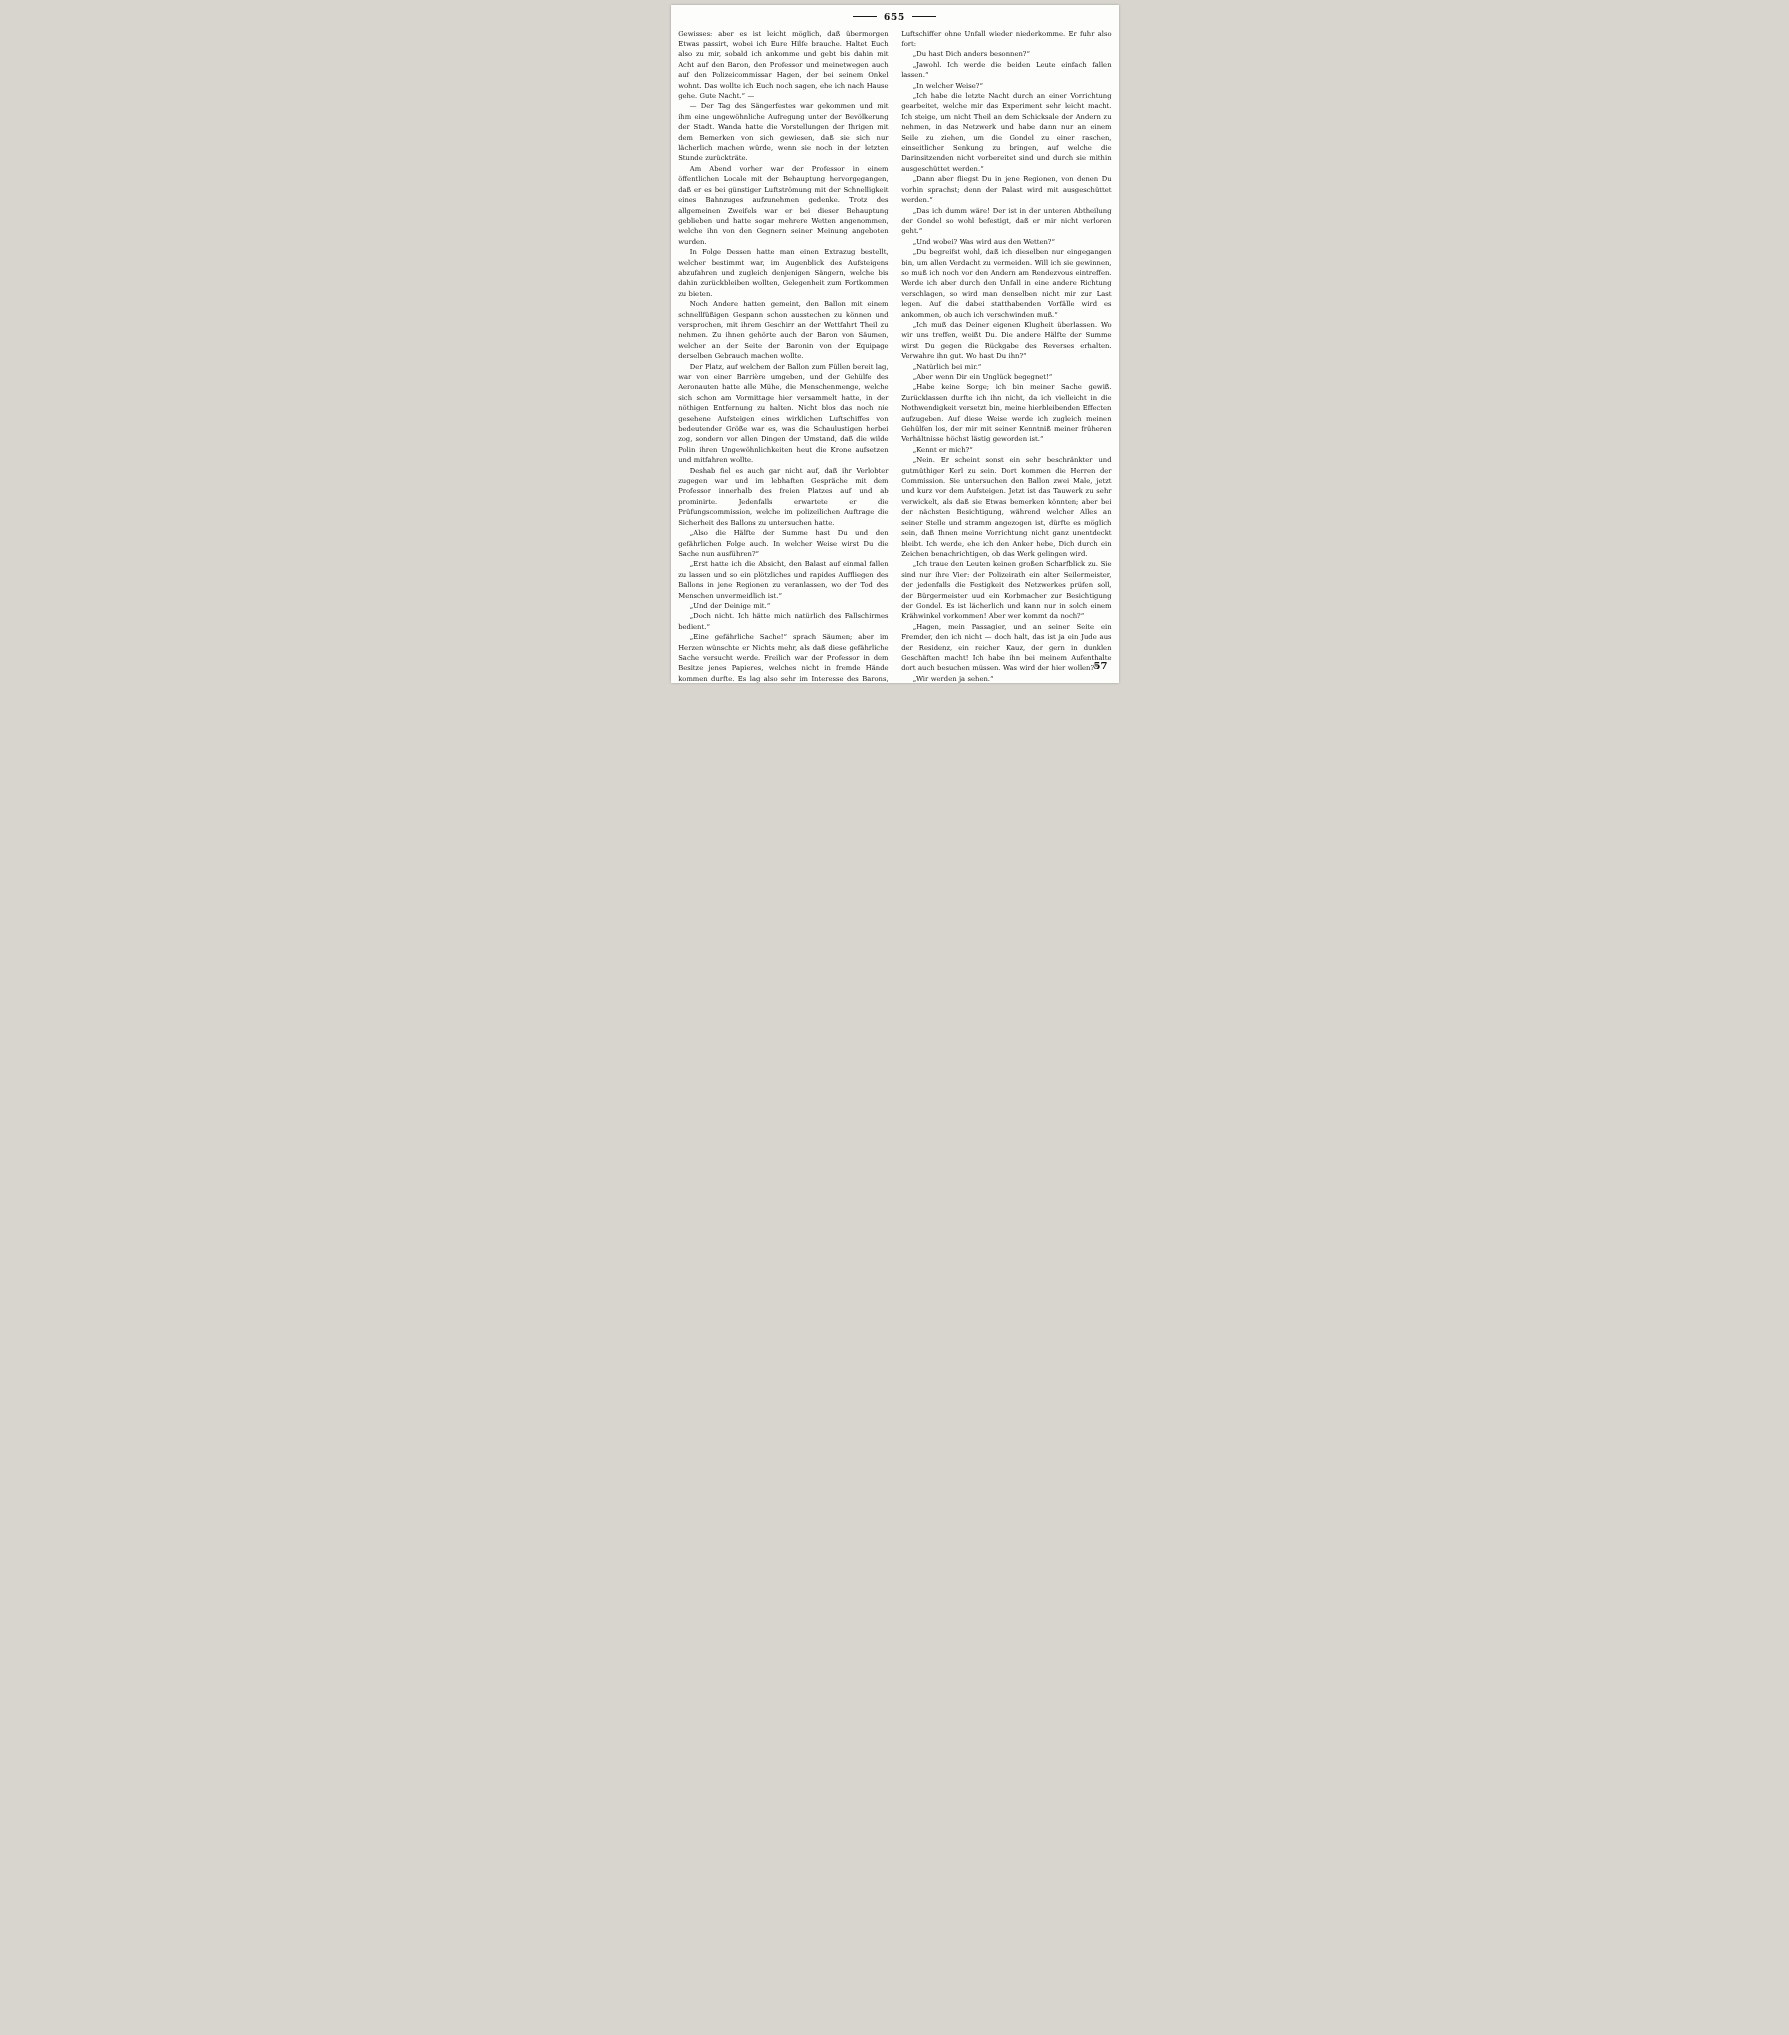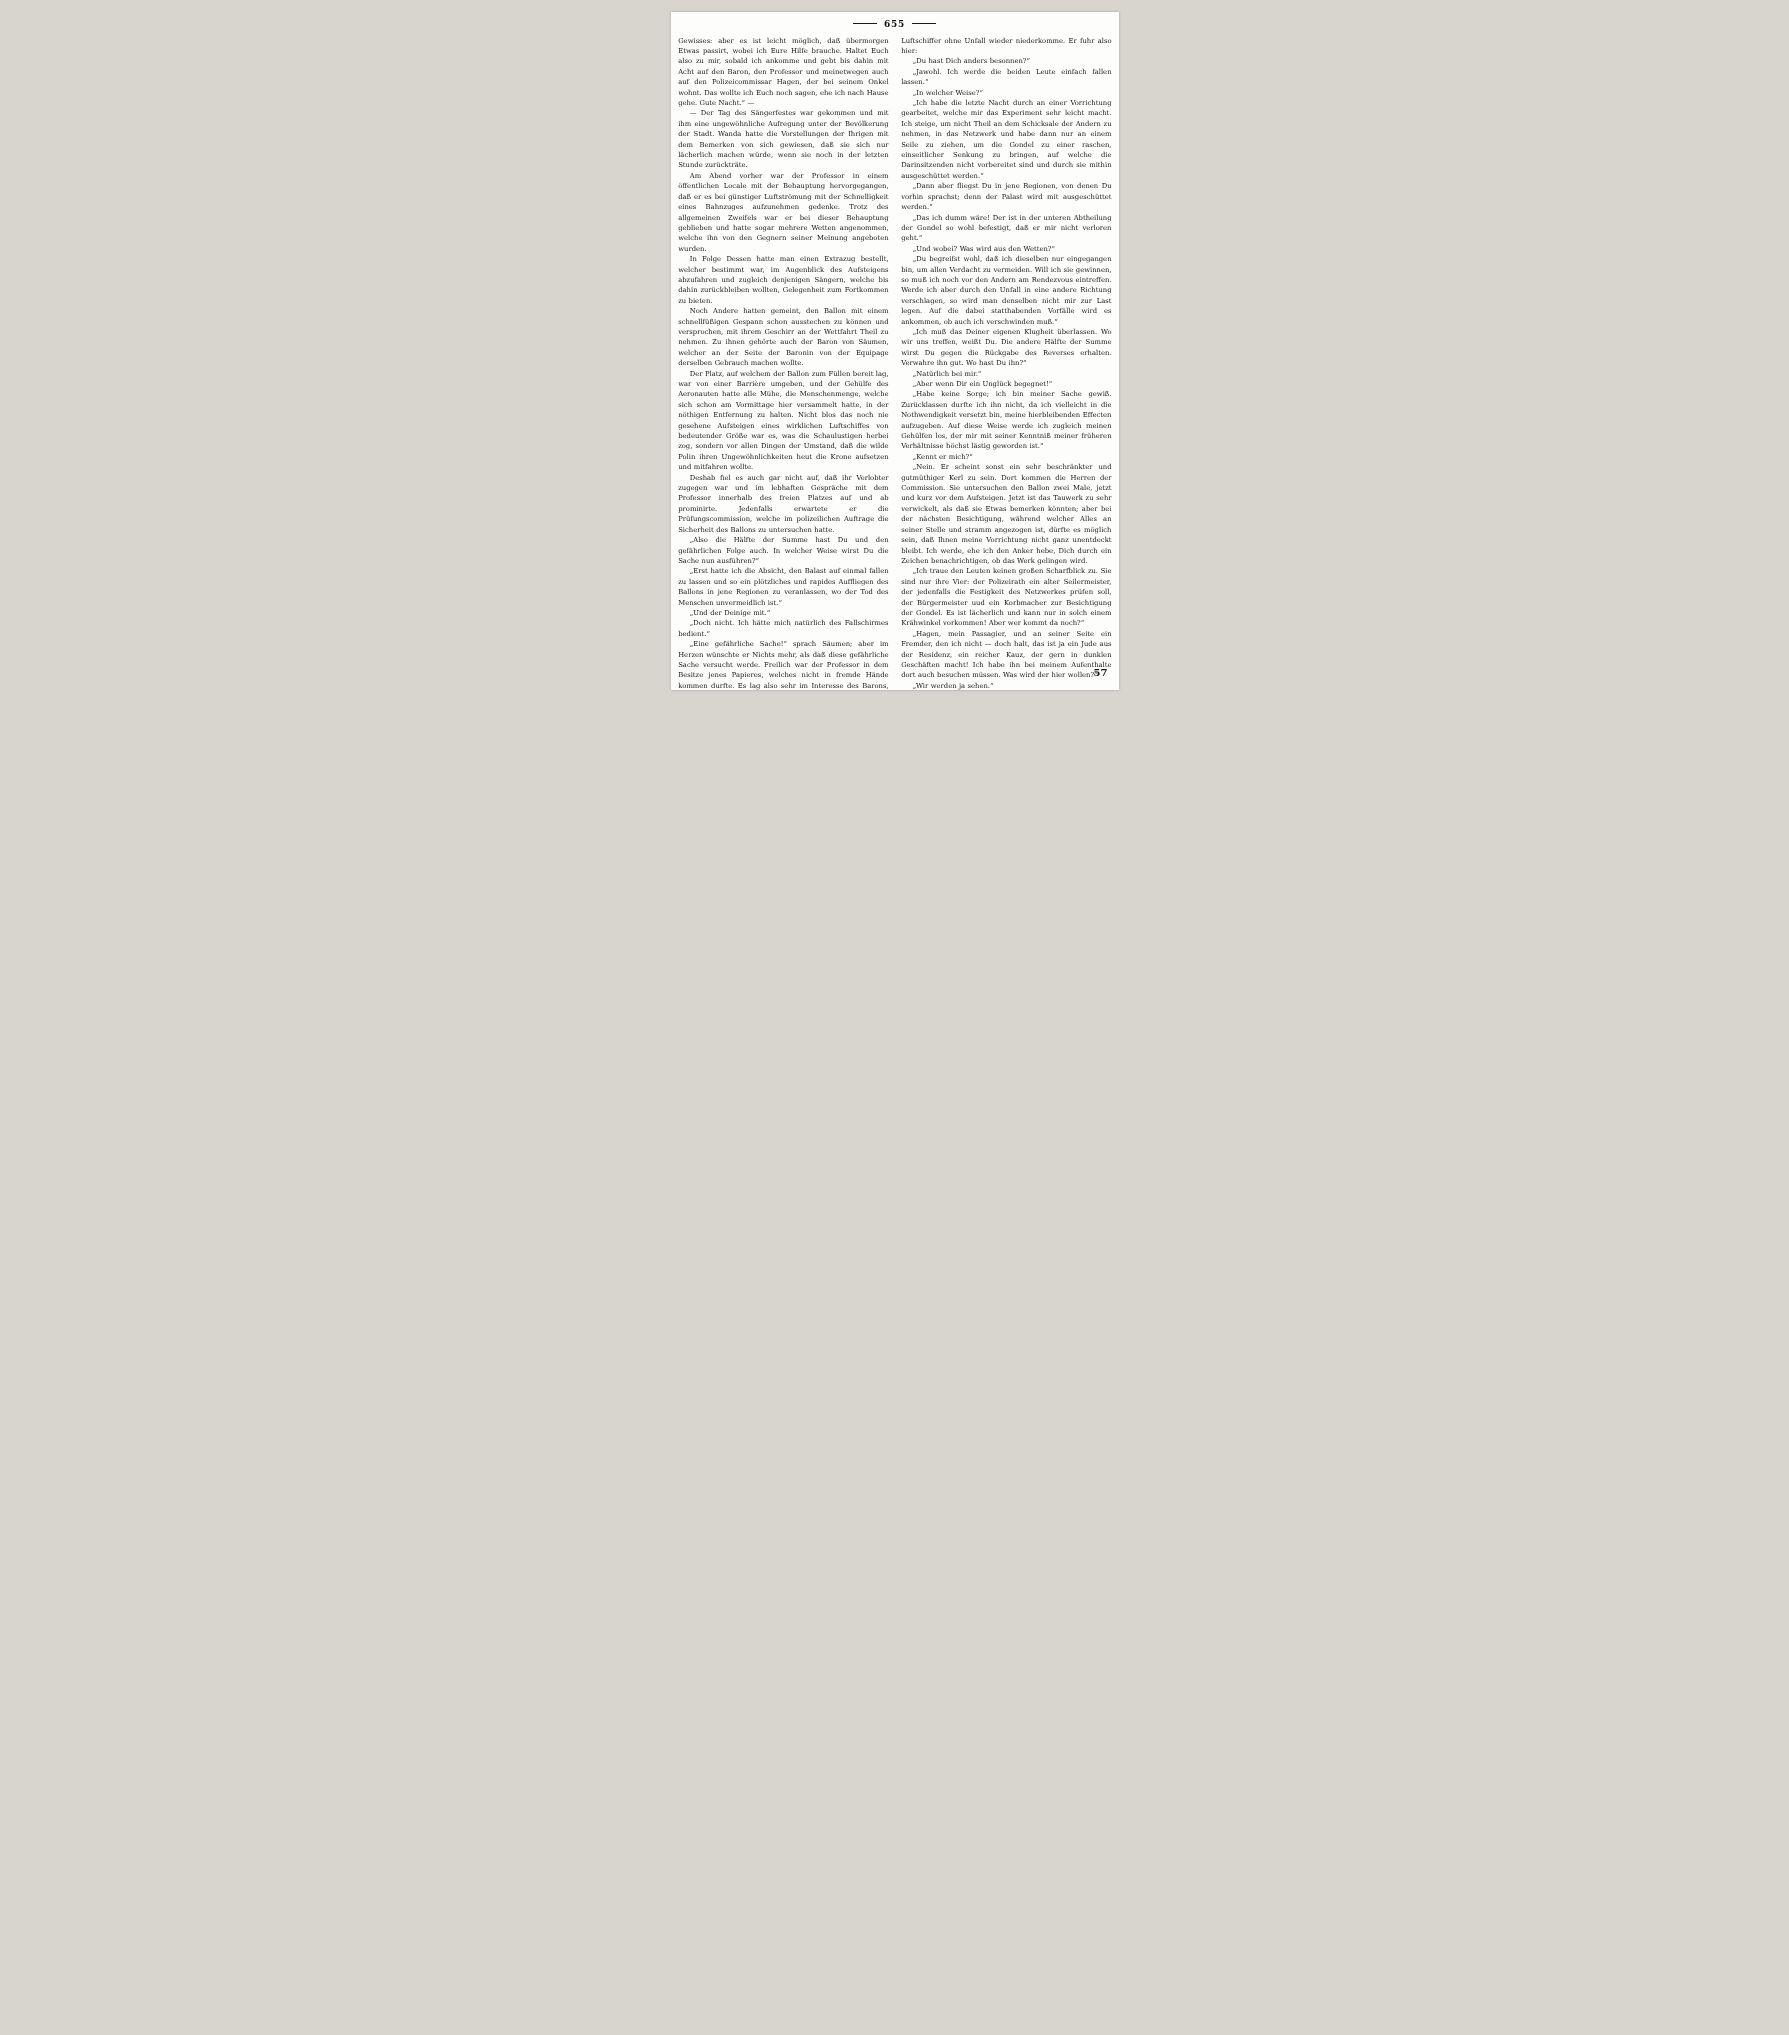--- a/index.html
+++ b/index.html
@@ -4,21 +4,21 @@
 <style>
   html, body {
     margin: 0;
     padding: 0;
     background: #d8d5cf;
   }
   .page {
     position: relative;
     width: 448px;
     height: 678px;
-    margin: 12px auto;
+    margin: 5px auto;
     background: #fdfdfb;
     color: #161514;
     font-family: "DejaVu Serif", "Liberation Serif", serif;
     box-shadow: 0 0 2.4px rgba(0,0,0,.25);
     overflow: hidden;
   }
   .pagehead {
     position: absolute;
     top: 6.5px; left: 0; right: 0;
     display: flex;
@@ -94,21 +94,21 @@
         <p class="para">Der Platz, auf welchem der Ballon zum Füllen bereit lag, war von einer Barrière umgeben, und der Gehülfe des Aeronauten hatte alle Mühe, die Menschenmenge, welche sich schon am Vormittage hier versammelt hatte, in der nöthigen Entfernung zu halten. Nicht blos das noch nie gesehene Aufsteigen eines wirklichen Luftschiffes von bedeutender Größe war es, was die Schaulustigen herbei zog, sondern vor allen Dingen der Umstand, daß die wilde Polin ihren Ungewöhnlichkeiten heut die Krone aufsetzen und mitfahren wollte.</p>
         <p class="para">Deshab fiel es auch gar nicht auf, daß ihr Verlobter zugegen war und im lebhaften Gespräche mit dem Professor innerhalb des freien Platzes auf und ab prominirte. Jedenfalls erwartete er die Prüfungscommission, welche im polizeilichen Auftrage die Sicherheit des Ballons zu untersuchen hatte.</p>
         <p class="para">„Also die Hälfte der Summe hast Du und den gefährlichen Folge auch. In welcher Weise wirst Du die Sache nun ausführen?“</p>
         <p class="para">„Erst hatte ich die Absicht, den Balast auf einmal fallen zu lassen und so ein plötzliches und rapides Auffliegen des Ballons in jene Regionen zu veranlassen, wo der Tod des Menschen unvermeidlich ist.“</p>
         <p class="para">„Und der Deinige mit.“</p>
         <p class="para">„Doch nicht. Ich hätte mich natürlich des Fallschirmes bedient.“</p>
         <p class="para">„Eine gefährliche Sache!“ sprach Säumen; aber im Herzen wünschte er Nichts mehr, als daß diese gefährliche Sache versucht werde. Freilich war der Professor in dem Besitze jenes Papieres, welches nicht in fremde Hände kommen durfte. Es lag also sehr im Interesse des Barons, daß der</p>
       </section>
     <div class="colrule"></div>
     <section class="col" id="col-right">
-        <p class="para cont">Luftschiffer ohne Unfall wieder niederkomme. Er fuhr also hier:</p>
+        <p class="para cont">Luftschiffer ohne Unfall wieder niederkomme. Er fuhr also fort:</p>
         <p class="para">„Du hast Dich anders besonnen?“</p>
         <p class="para">„Jawohl. Ich werde die beiden Leute einfach fallen lassen.“</p>
         <p class="para">„In welcher Weise?“</p>
         <p class="para">„Ich habe die letzte Nacht durch an einer Vorrichtung gearbeitet, welche mir das Experiment sehr leicht macht. Ich steige, um nicht Theil an dem Schicksale der Andern zu nehmen, in das Netzwerk und habe dann nur an einem Seile zu ziehen, um die Gondel zu einer raschen, einseitlicher Senkung zu bringen, auf welche die Darinsitzenden nicht vorbereitet sind und durch sie mithin ausgeschüttet werden.“</p>
         <p class="para">„Dann aber fliegst Du in jene Regionen, von denen Du vorhin sprachst; denn der Palast wird mit ausgeschüttet werden.“</p>
         <p class="para">„Das ich dumm wäre! Der ist in der unteren Abtheilung der Gondel so wohl befestigt, daß er mir nicht verloren geht.“</p>
         <p class="para">„Und wobei? Was wird aus den Wetten?“</p>
         <p class="para">„Du begreifst wohl, daß ich dieselben nur eingegangen bin, um allen Verdacht zu vermeiden. Will ich sie gewinnen, so muß ich noch vor den Andern am Rendezvous eintreffen. Werde ich aber durch den Unfall in eine andere Richtung verschlagen, so wird man denselben nicht mir zur Last legen. Auf die dabei statthabenden Vorfälle wird es ankommen, ob auch ich verschwinden muß.“</p>
         <p class="para">„Ich muß das Deiner eigenen Klugheit überlassen. Wo wir uns treffen, weißt Du. Die andere Hälfte der Summe wirst Du gegen die Rückgabe des Reverses erhalten. Verwahre ihn gut. Wo hast Du ihn?“</p>
         <p class="para">„Natürlich bei mir.“</p>

